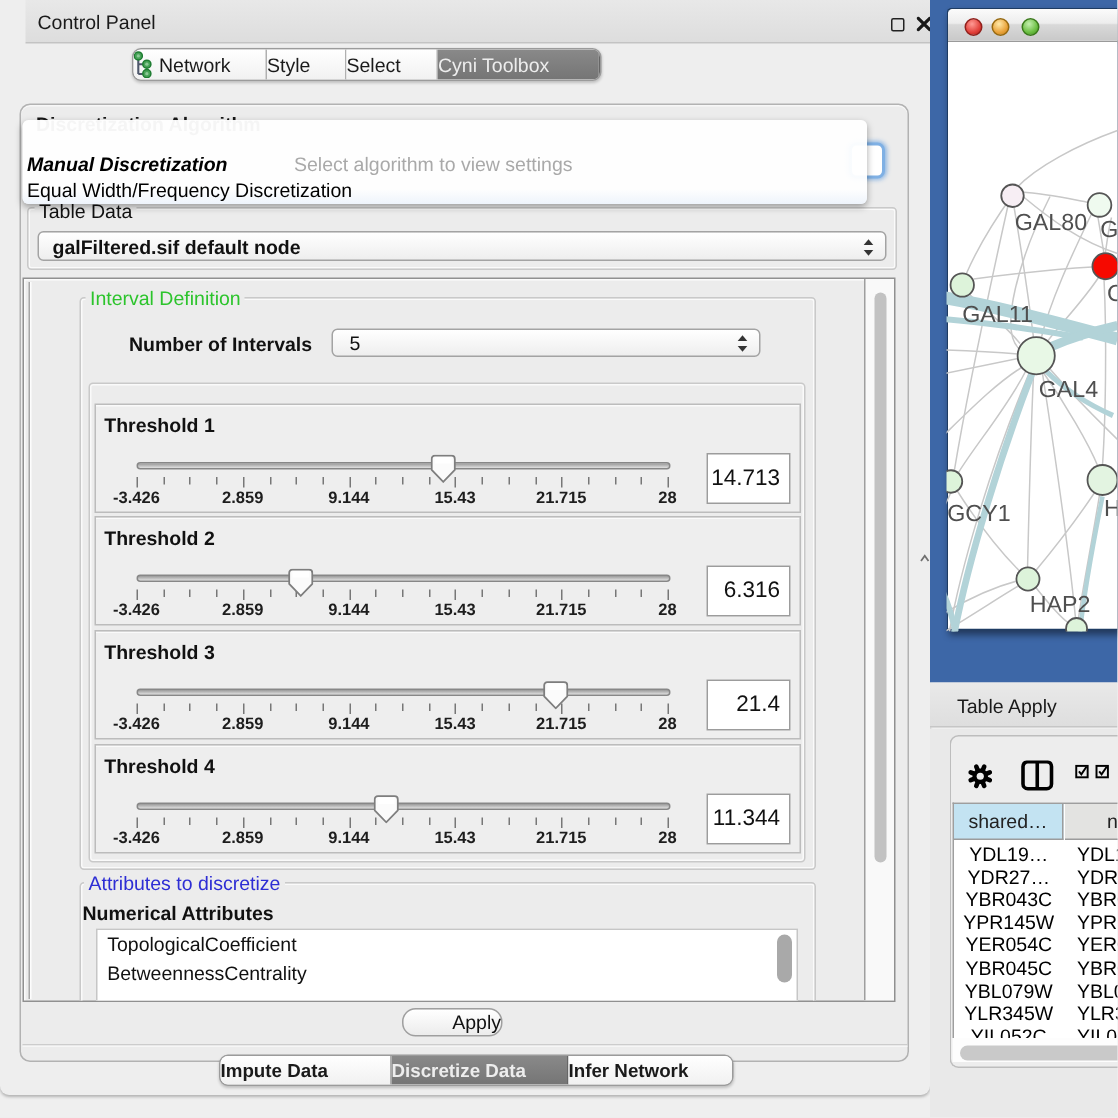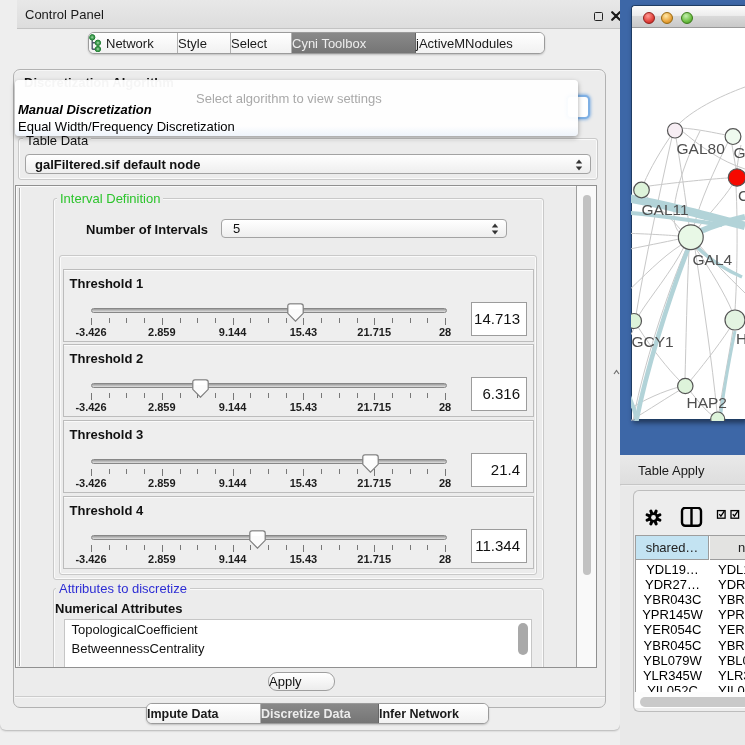--- a/index.html
+++ b/index.html
@@ -39,21 +39,21 @@
 .ticklbl { position:absolute; top:56px; font-size:11px; font-weight:bold; color:#1d1d1d; transform:translateX(-50%); }
 
 #numlist { position:absolute; left:48px; top:433px; width:468px; height:50px; background:#ffffff; border:1px solid #c6c6c6; font-size:13px; }
 #numlist .it { padding-left:7px; line-height:19.5px; }
 #numlist .sb { position:absolute; right:3px; top:3px; width:10px; height:32px; background:#a9a9a9; border-radius:5px; }
 
 #bottabs { left:146px; top:703px; height:21px; }
 #bottabs .tabseg { font-weight:bold; font-size:12.5px; }
 
 #popup { left:15px; top:80px; width:563px; height:56px; background:linear-gradient(rgba(255,255,255,0.955) 82%, rgba(238,244,252,0.96)); border-radius:4px 4px 4px 4px; box-shadow:0 2px 5px rgba(0,0,0,0.35); z-index:10; }
-#popup .hint { position:absolute; left:181px; top:11px; font-size:13px; color:#a9a9a9; }
+#popup .hint { position:absolute; left:181px; top:22px; font-size:13px; color:#a9a9a9; }
 #popup .it1 { position:absolute; left:3px; top:22px; font-size:13px; font-weight:bold; color:#000;font-style:italic; }
 #popup .it2 { position:absolute; left:3px; top:39px; font-size:13px; color:#000; }
 #ghost { left:24px; top:75px; font-size:13px; font-weight:bold; color:#161616; z-index:1; }
 
 #bluezone { left:620px; top:0; width:125px; height:455px; background:#3d67a7; }
 #netwin { left:631px; top:5px; width:114px; height:415px; background:#ffffff; border:1px solid #1e3c63; border-right:none; border-radius:4px 0 0 0; box-shadow:2px 3px 5px rgba(0,0,0,0.45); }
 #nettitle { position:absolute; left:0; top:0; width:114px; height:22px; background:linear-gradient(#fbfbfb 0%,#ededed 45%,#d9d9d9 50%,#c9c9c9 100%); border-bottom:1px solid #9a9a9a; border-radius:4px 0 0 0; }
 .tl-btn { position:absolute; top:6px; width:12px; height:12px; border-radius:50%; }
 #tp-title { left:620px; top:455px; width:125px; height:30px; background:linear-gradient(#e9e9e9,#dedede); border-bottom:1px solid #c6c6c6; }
 #tp-title .txt { position:absolute; left:18px; top:8px; font-size:13px; color:#1a1a1a; }
@@ -86,22 +86,21 @@
         <path d="M3.2 5.5 L3.2 15.3 M3.2 8.8 L6.2 8.8 M3.2 15.3 L6.2 15.3" stroke="#4e576b" stroke-width="1.4" fill="none"></path>
         <circle cx="3.2" cy="3.3" r="2.7" fill="#47a257" stroke="#1e7c31" stroke-width="1"></circle>
         <circle cx="8.9" cy="8.8" r="2.7" fill="#47a257" stroke="#1e7c31" stroke-width="1"></circle>
         <circle cx="8.9" cy="15.1" r="2.7" fill="#47a257" stroke="#1e7c31" stroke-width="1"></circle>
         <circle cx="3.2" cy="3.3" r="1.1" fill="#8cc996"></circle>
         <circle cx="8.9" cy="8.8" r="1.1" fill="#8cc996"></circle>
         <circle cx="8.9" cy="15.1" r="1.1" fill="#8cc996"></circle>
       </svg>Network</div>
   <div class="tabseg" style="width:53px;">Style</div>
   <div class="tabseg" style="width:61px;">Select</div>
-  <div class="tabseg dark" style="width:124px;">Cyni Toolbox</div>
-  <div class="tabseg" style="width:128px;">jActiveMNodules</div>
+  <div class="tabseg dark" style="width:108px;">Cyni Toolbox</div>
 </div>
 
 <div class="abs grp" style="left:17.5px; top:138px; width:580px; height:42px;"></div>
 <div class="abs grptitle" style="left:23px; top:133px; color:#111; z-index:3;">Table Data</div>
 <div class="abs combo" style="left:25px; top:154px; width:566px; height:20px; z-index:3;">
     <span class="ct" style="left:9px;font-weight:bold;">galFiltered.sif default node</span>
 <svg style="position:absolute; right:7px; top:4px;" width="8" height="12" viewBox="0 0 8 12">
       <path d="M4 0.5 L7.2 4.4 L0.8 4.4 Z" fill="#333"></path>
       <path d="M4 11.5 L7.2 7.6 L0.8 7.6 Z" fill="#333"></path>
     </svg>
@@ -280,21 +279,21 @@
     <div class="sb"></div>
   </div>
   <div id="vsb">
       <div class="thumb"></div>
     </div>
 </div>
 
 <div class="abs" style="left:15px; top:696px; width:590px; height:1px; background:#cccccc;"></div>
 <div class="abs" style="left:15px; top:697px; width:590px; height:1px; background:#f6f6f6;"></div>
 
-<div class="abs" style="left:268px; top:672px; width:67px; height:19px; border:1px solid #9f9f9f; border-radius:9px; background:linear-gradient(#ffffff,#ececec); text-align:left; line-height:17px; font-size:13px;">Apply</div>
+<div class="abs" style="left:268px; top:672px; width:67px; height:19px; border:1px solid #9f9f9f; border-radius:9px; background:linear-gradient(#ffffff,#ececec); text-align:right; line-height:17px; font-size:13px;">Apply</div>
 
 <div class="abs tabbar" id="bottabs">
   <div class="tabseg" style="width:114px;">Impute Data</div>
   <div class="tabseg dark" style="width:118px;">Discretize Data</div>
   <div class="tabseg" style="width:109px;">Infer Network</div>
 </div>
 
 <div class="abs" id="popup">
   <div class="hint">Select algorithm to view settings</div>
   <div class="it1">Manual Discretization</div>

